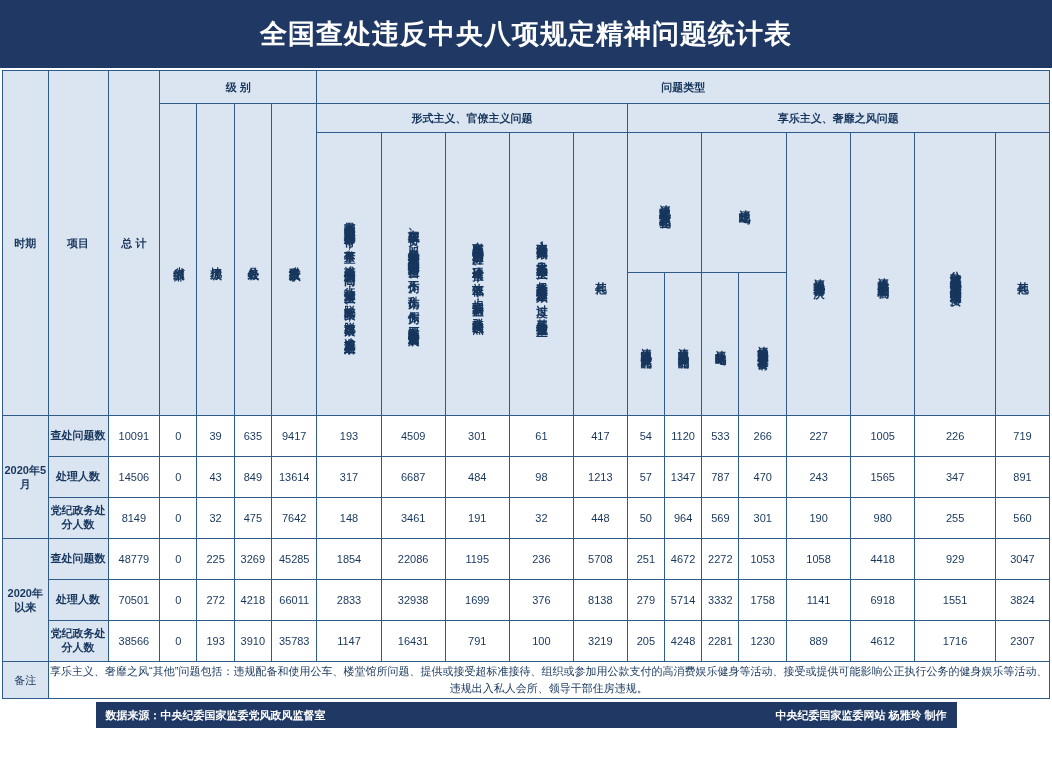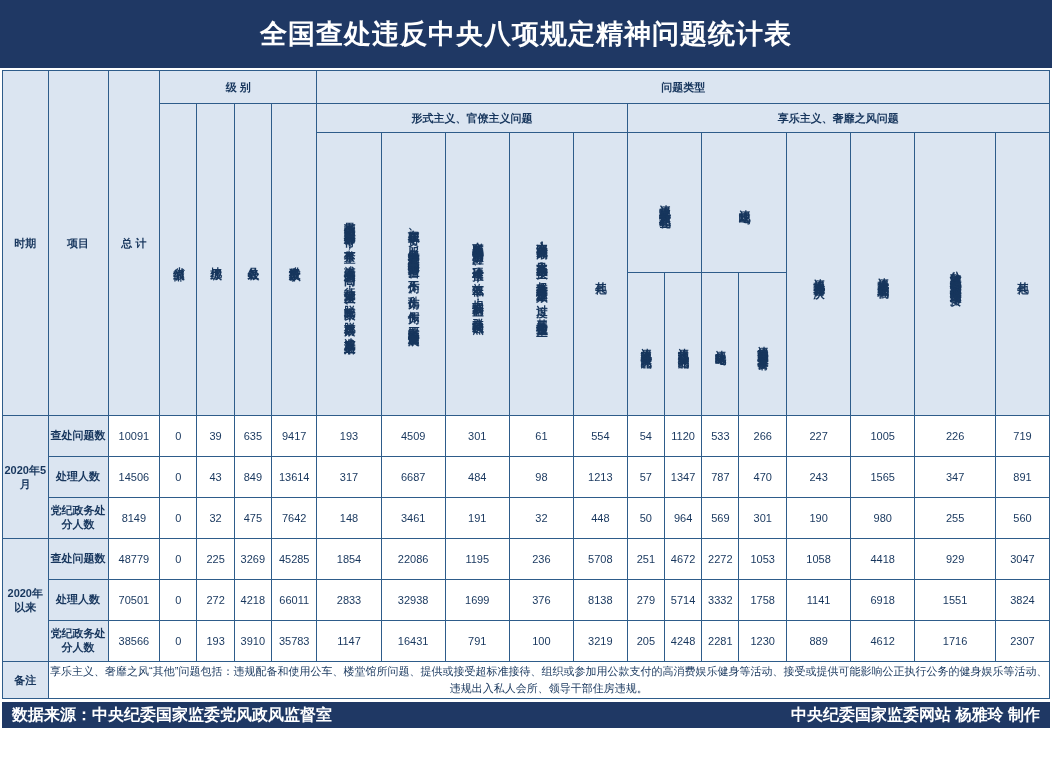--- a/index.html
+++ b/index.html
@@ -101,37 +101,37 @@
     font-size: 13px;
     line-height: 1.3;
   }
   td.num {
     background: #ffffff;
     font-size: 12.5px;
     height: 38px;
   }
   .note-label {
     background: #dbe5f1;
-    font-weight: bold;
+    font-weight: normal;
     font-size: 12.5px;
   }
   .note-body {
     background: #ffffff;
     text-align: left;
     font-size: 12.5px;
     line-height: 1.55;
     padding: 5px 8px;
     color: #17365d;
   }
   .footer {
     margin: 3px auto 0 auto;
-    width: 1048px;
+    width: 861px;
     background: #1f3864;
     color: #ffffff;
-    font-size: 16px;
+    font-size: 11px;
     font-weight: bold;
     height: 26px;
     display: flex;
     align-items: center;
     justify-content: space-between;
     padding: 0 10px;
     box-sizing: border-box;
   }
 </style>
 </head>
@@ -249,21 +249,21 @@
         <td class="rowlabel">查处问题数</td>
         <td class="num">10091</td>
         <td class="num">0</td>
         <td class="num">39</td>
         <td class="num">635</td>
         <td class="num">9417</td>
         <td class="num">193</td>
         <td class="num">4509</td>
         <td class="num">301</td>
         <td class="num">61</td>
-        <td class="num">554</td>
+        <td class="num">417</td>
         <td class="num">54</td>
         <td class="num">1120</td>
         <td class="num">533</td>
         <td class="num">266</td>
         <td class="num">227</td>
         <td class="num">1005</td>
         <td class="num">226</td>
         <td class="num">719</td>
       </tr>
       <tr>

